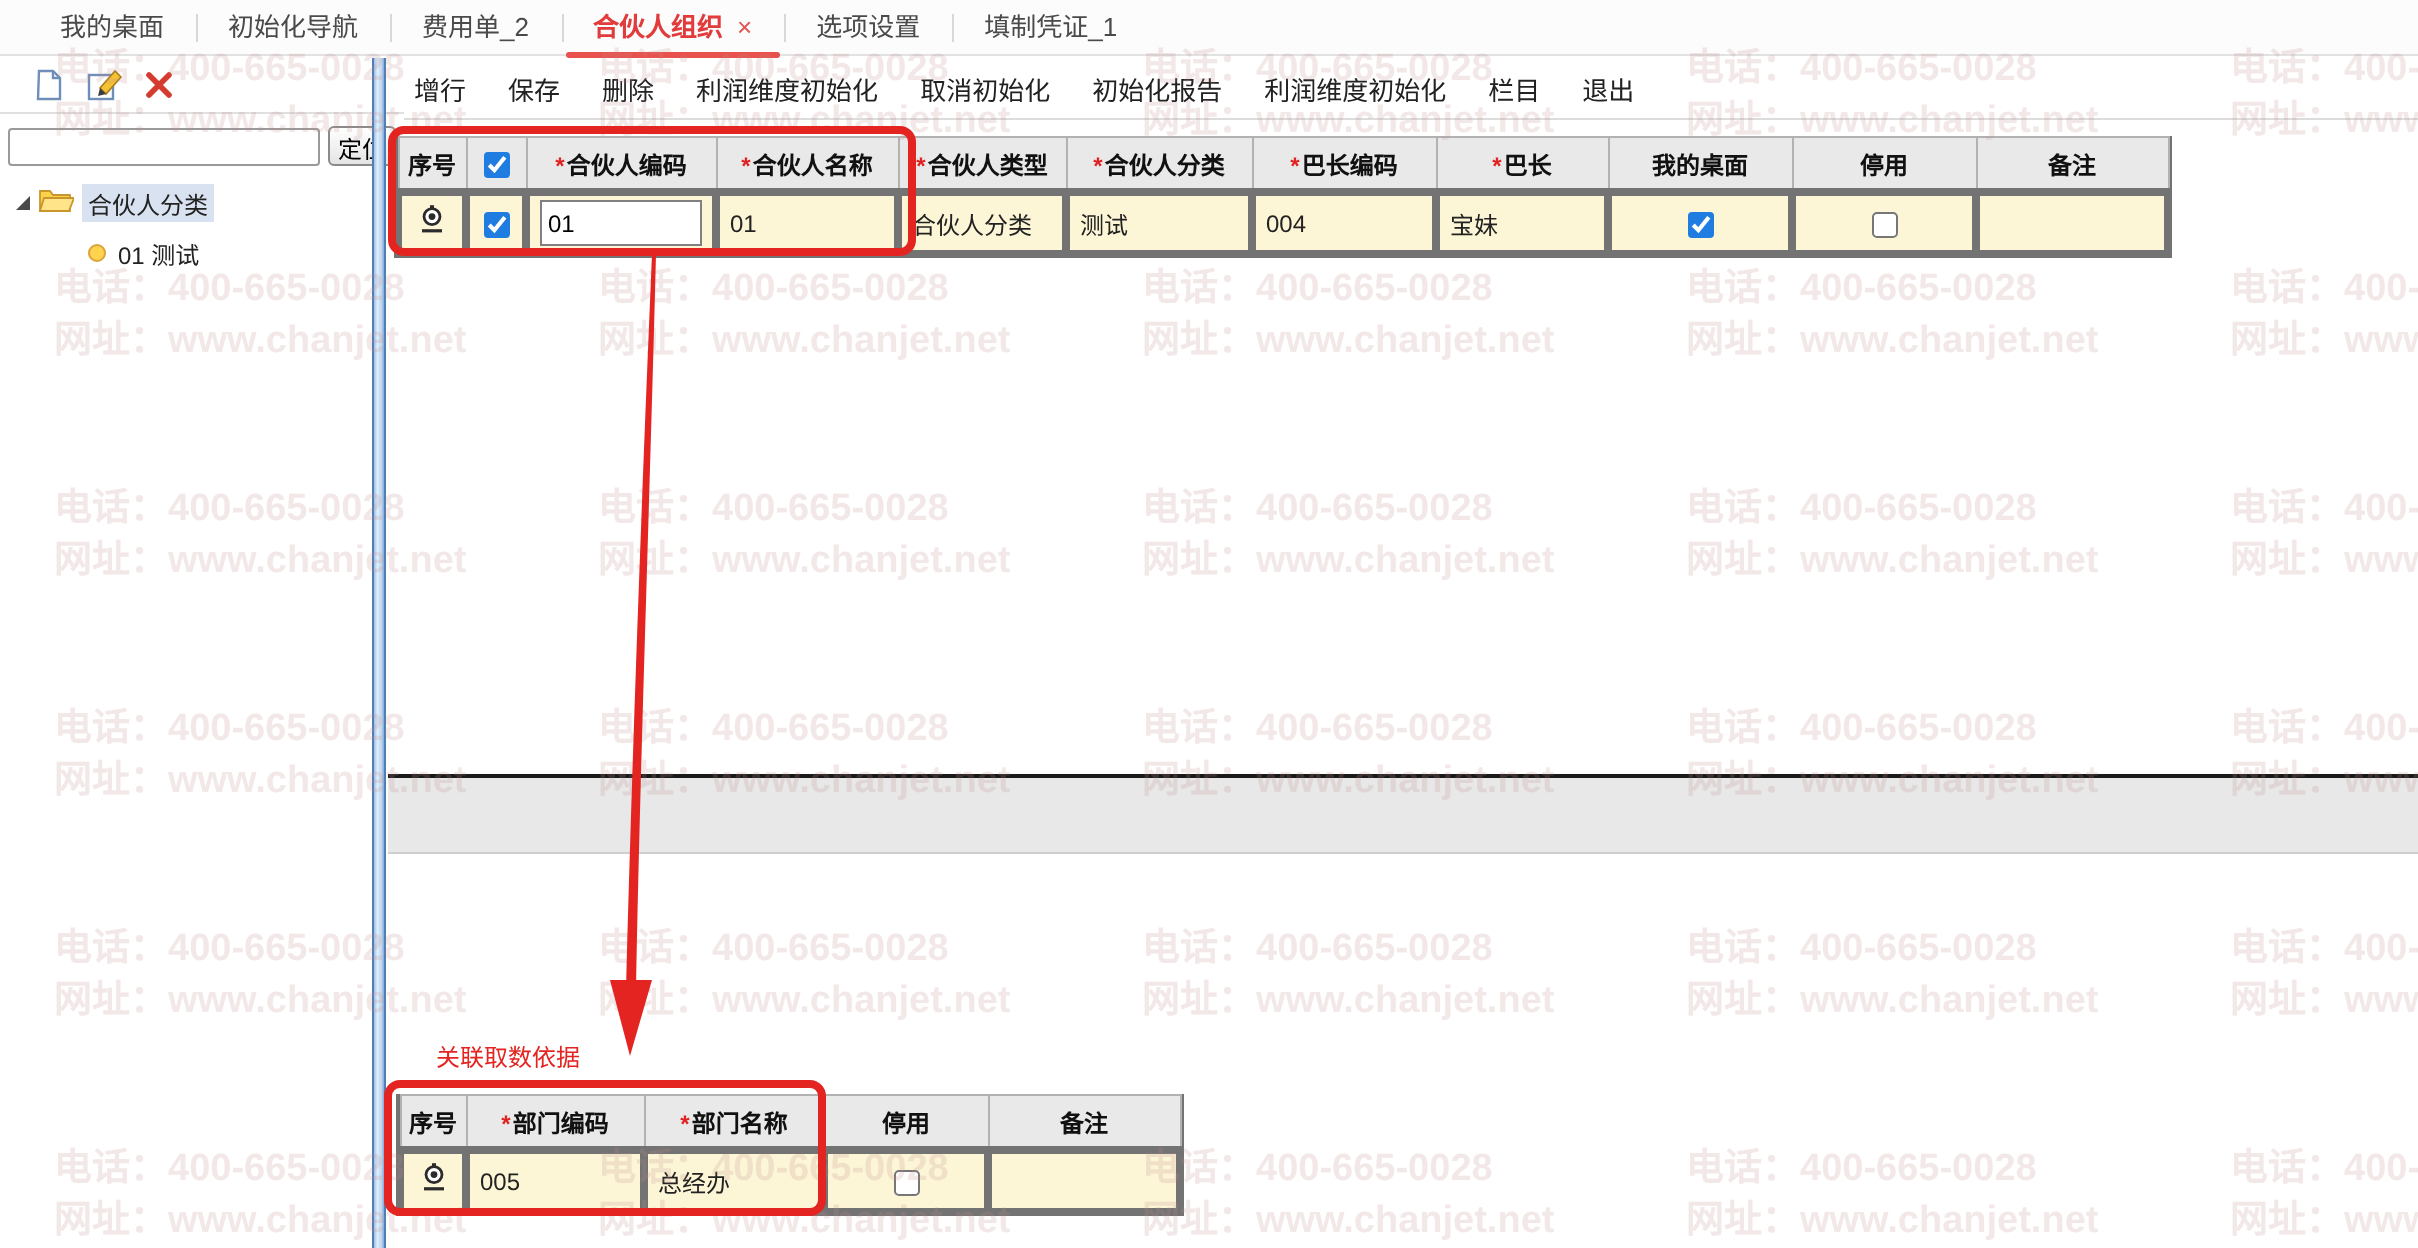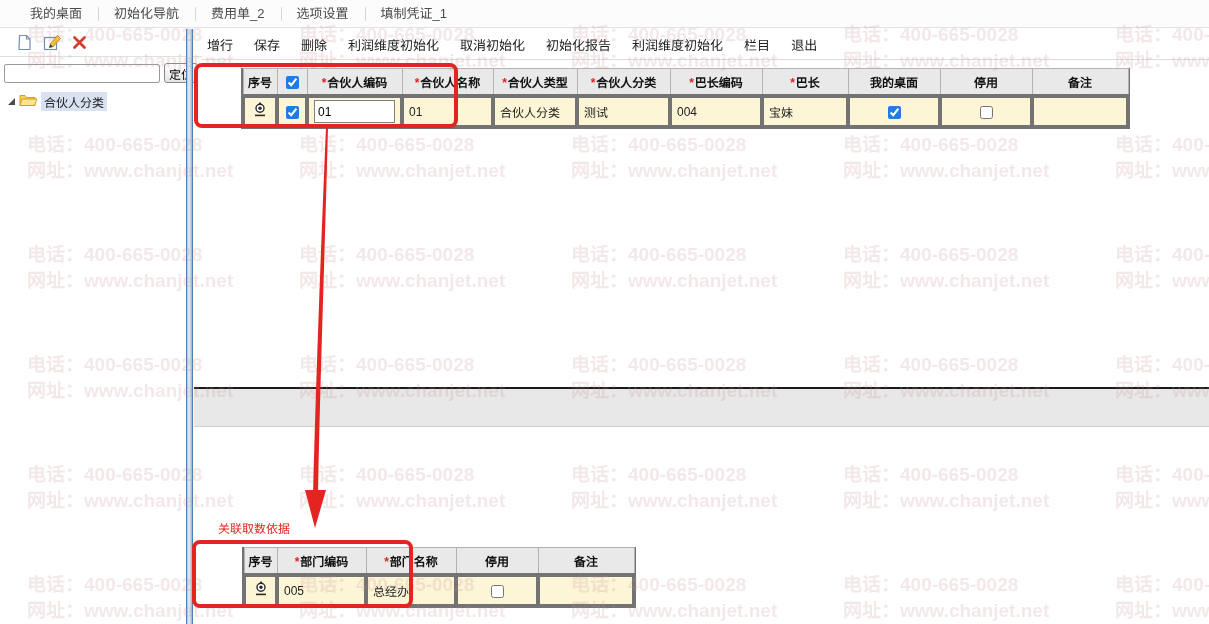--- a/index.html
+++ b/index.html
@@ -34,21 +34,21 @@
     background:linear-gradient(90deg,#9cc0e8,#e2eefb 35%,#bcd6f0 75%,#86abd6);
     border-left:1px solid #4e7fb5;border-right:1px solid #4e7fb5;box-sizing:border-box;}
   #main{position:absolute;left:193px;top:29px;right:0;bottom:0;border-left:1px solid #b0b0b0;background:#fff;z-index:1;}
   #main-toolbar{height:30px;display:flex;align-items:center;gap:21px;padding-left:13px;border-bottom:1px solid #dcdcdc;font-size:13px;color:#222;background:#fff;}
   .tb-btn{cursor:pointer;white-space:nowrap;}
 
   
   .grid-wrap{position:absolute;z-index:10;}
   #grid1{left:197px;top:68px;}
   #grid2{left:198px;top:547px;}
-  table.grid{border-collapse:collapse;table-layout:fixed;background:#737373;margin-left:44px;}
+  table.grid{border-collapse:collapse;table-layout:fixed;background:#737373;}
   table.grid th{background:#e9e9e9;border:1px solid #b2b2b2;height:25px;font-size:12px;font-weight:bold;color:#111;
     text-align:center;padding:0 2px;overflow:hidden;white-space:nowrap;}
   table.grid td{background:#fcf6d6;border:4px solid #737373;height:27px;font-size:12px;color:#222;padding:0 5px;
     overflow:hidden;white-space:nowrap;}
   table.grid td.c{text-align:center;padding:0;}
   .req{color:#e02222;margin-right:1px;}
   .cbx{width:13px;height:13px;accent-color:#1f7ce0;margin:0;vertical-align:middle;cursor:pointer;}
   .cell-input{width:100%;height:23px;border:1px solid #808080;box-sizing:border-box;
     font:12px "Liberation Sans","DejaVu Sans",sans-serif;padding:0 3px;background:#fff;}
   td.editing{padding:1px 1px;}
@@ -70,20 +70,21 @@
 </style>
 </head>
 <body>
 
 <div id="app">
 
   <div id="tabbar">
       <div class="tab"><span>我的桌面</span></div>
       <div class="tab"><span>初始化导航</span></div>
       <div class="tab"><span>费用单_2</span></div>
+      <div class="tab active"><span>合伙人组织</span><span class="close">×</span></div>
       <div class="tab"><span>选项设置</span></div>
       <div class="tab"><span>填制凭证_1</span></div>
     </div>
 
   <div id="sidebar">
     <div class="side-icons">
       <span class="icon-btn">
         <svg width="17" height="17" viewBox="0 0 17 17">
             <path d="M3.5 1.5h7l3.5 3.5v10.5h-11z" fill="#fff" stroke="#6f8fb8" stroke-width="1.2"></path>
             <path d="M10.5 1.5v3.5h3.5" fill="none" stroke="#6f8fb8" stroke-width="1.2"></path>
@@ -110,20 +111,26 @@
       <div class="tree-root">
         <span class="caret"></span>
         <span>
           <svg width="18" height="14" viewBox="0 0 18 14">
               <path d="M1 2.5 h5 l1.5 2 H16 v8 H1 z" fill="#fbd34a" stroke="#c9962c" stroke-width="0.9"></path>
               <path d="M3 6 h15 l-2.5 6.5 H1z" fill="#ffe48a" stroke="#c9962c" stroke-width="0.9"></path>
             </svg>
         </span>
         <span class="root-label">合伙人分类</span>
       </div>
+      <div>
+          <div class="tree-child">
+            <span class="bullet"></span>
+            <span>01 测试</span>
+          </div>
+        </div>
     </div>
   </div>
 
   <div id="splitter"></div>
 
   <div id="main">
     <div id="main-toolbar">
         <span class="tb-btn">增行</span>
         <span class="tb-btn">保存</span>
         <span class="tb-btn">删除</span>

